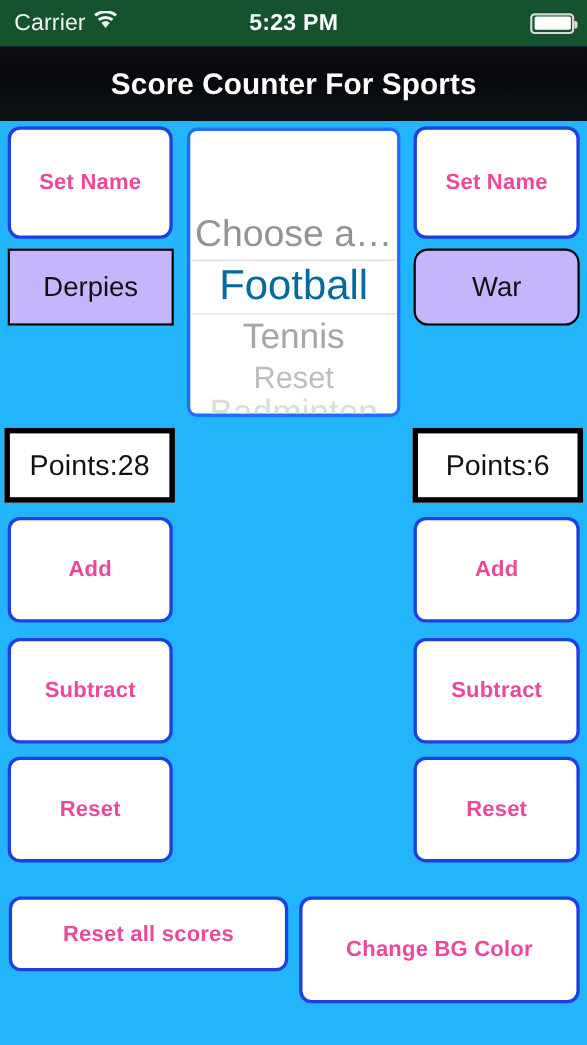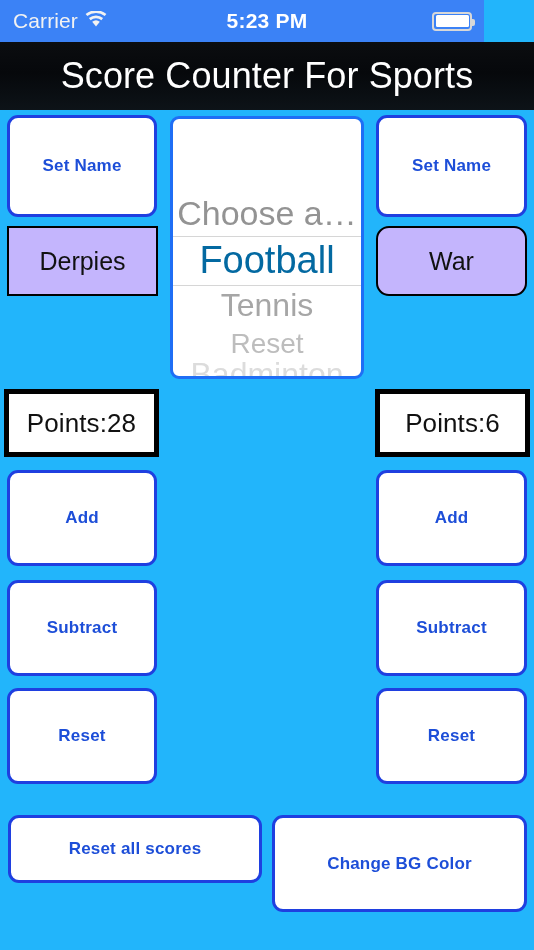--- a/index.html
+++ b/index.html
@@ -14,22 +14,22 @@
     background: #22b5fb;
     overflow: hidden;
     font-family: "Liberation Sans", sans-serif;
     -webkit-font-smoothing: antialiased;
   }
 
   
   #status-bar {
     position: absolute;
     left: 0; top: 0;
-    width: 484px; height: 42px;
-    background: #3b82f6;
+    width: 534px; height: 42px;
+    background: #14532d;
     color: #ffffff;
   }
   .sb-left {
     position: absolute;
     left: 13px; top: 0;
     height: 42px;
     display: flex;
     align-items: center;
     gap: 7px;
   }
@@ -86,43 +86,43 @@
     position: absolute;
     left: 0; top: 42px;
     width: 534px; height: 68px;
     background: linear-gradient(180deg, #0b0d10 0%, #06080b 45%, #0d1318 100%);
     display: flex;
     align-items: center;
     justify-content: center;
   }
   #nav-title {
     color: #ffffff;
-    font-size: 36px;
-    font-weight: normal;
+    font-size: 27px;
+    font-weight: bold;
     letter-spacing: 0.1px;
   }
 
   
   .rbtn {
     position: absolute;
     background: #ffffff;
     border: 3px solid #1f3fe0;
     border-radius: 11px;
     box-sizing: border-box;
     display: flex;
     align-items: center;
     justify-content: center;
     color: #2233dd;
     font-weight: bold;
     cursor: pointer;
   }
   .rbtn-label {
-    font-size: 17px;
+    font-size: 20px;
     font-weight: bold;
-    color: #1d4ed8;
+    color: #ec4899;
     letter-spacing: 0.2px;
   }
 
   
   .name-box {
     position: absolute;
     background: #c4b5fd;
     border: 2px solid #000000;
     box-sizing: border-box;
     display: flex;

